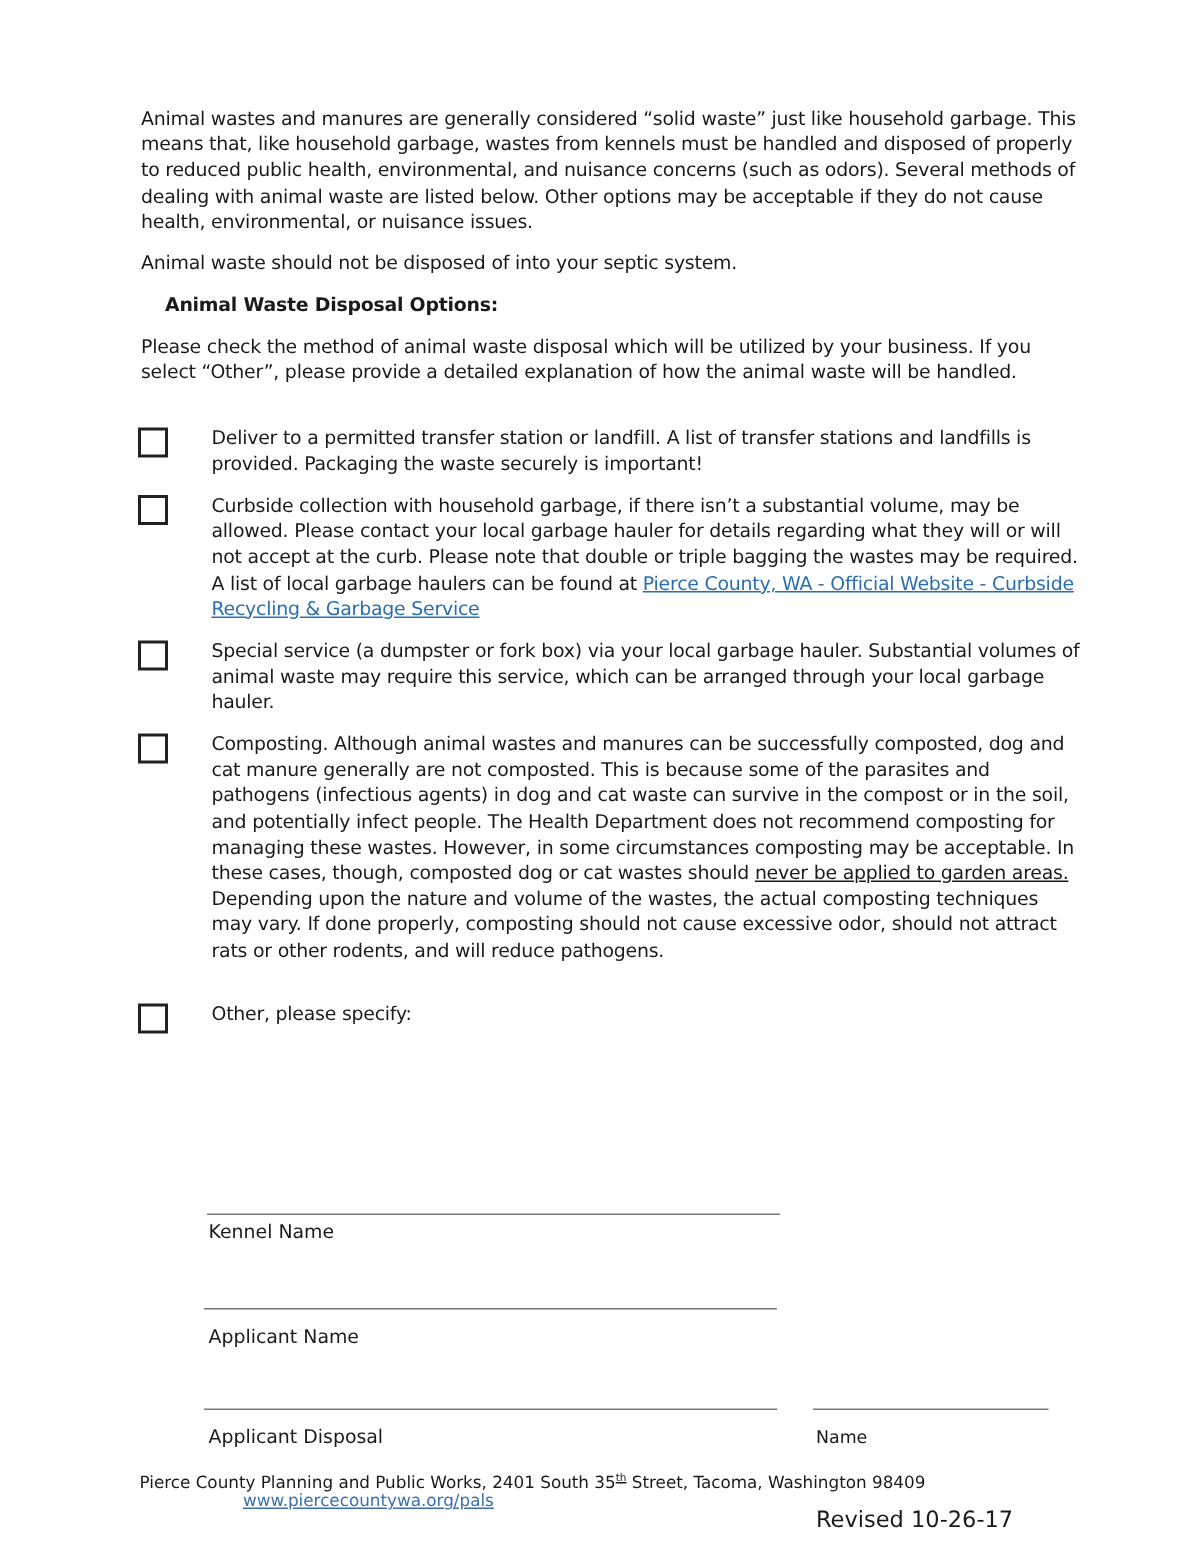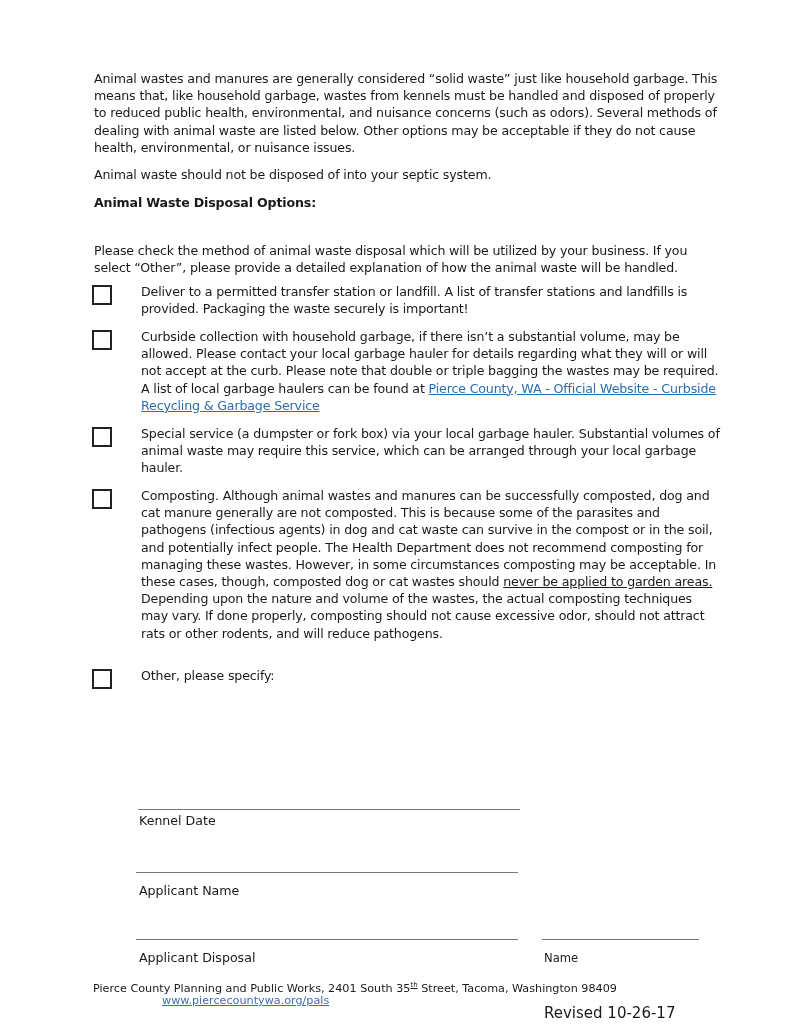--- a/index.html
+++ b/index.html
@@ -22,22 +22,22 @@
     .siglabel { position: absolute; font-size: 12.6px; }
     .footer { position: absolute; font-size: 11.2px; line-height: 14px; }
     .footer sup { font-size: 7px; text-decoration: underline; }
     .footer a { color: #3a6fb0; text-decoration: underline; text-align: center; }
   </style>
 </head>
 <body style="color: rgb(26, 26, 26);">
 
 <p class="para" style="top:70px;">Animal wastes and manures are generally considered “solid waste” just like household garbage.  This means that, like household garbage, wastes from kennels must be handled and disposed of properly to reduced public health, environmental, and nuisance concerns (such as odors).  Several methods of dealing with animal waste are listed below.  Other options may be acceptable if they do not cause health, environmental, or nuisance issues.</p>
 <p class="para" style="top:166px;">Animal waste should not be disposed of into your septic system.</p>
-<p class="para heading" style="top:194px;">Animal Waste Disposal Options:</p>
-<p class="para" style="top:222px;margin-top:20px;">Please check the method of animal waste disposal which will be utilized by your business.  If you select “Other”, please provide a detailed explanation of how the animal waste will be handled.</p>
+<p class="para heading" style="top:194px;margin-left:16px;">Animal Waste Disposal Options:</p>
+<p class="para" style="top:222px;">Please check the method of animal waste disposal which will be utilized by your business.  If you select “Other”, please provide a detailed explanation of how the animal waste will be handled.</p>
 
 <div class="option" style="top:283px;">
   <div class="checkbox"></div>
   <p class="option-text">Deliver to a permitted transfer station or landfill.  A list of transfer stations and landfills is provided.  Packaging the waste securely is important!</p>
 </div>
 
 <div class="option" style="top:328px;">
   <div class="checkbox"></div>
   <p class="option-text"><span>Curbside collection with household garbage, if there isn’t a substantial volume, may be allowed.  Please contact your local garbage hauler for details regarding what they will or will not accept at the curb.  Please note that double or triple bagging the wastes may be required.  A list of local garbage haulers can be found at </span><a class="link" href="#" style="color: rgb(42, 110, 176);">Pierce County, WA - Official Website - Curbside Recycling &amp; Garbage Service</a></p>
 </div>
@@ -51,21 +51,21 @@
   <div class="checkbox"></div>
   <p class="option-text"><span>Composting.  Although animal wastes and manures can be successfully composted, dog and cat manure generally are not composted.  This is because some of the parasites and pathogens (infectious agents) in dog and cat waste can survive in the compost or in the soil, and potentially infect people.  The Health Department does not recommend composting for managing these wastes.  However, in some circumstances composting may be acceptable.  In these cases, though, composted dog or cat wastes should </span><span class="u">never be applied to garden areas.</span><span>  Depending upon the nature and volume of the wastes, the actual composting techniques may vary.  If done properly, composting should not cause excessive odor, should not attract rats or other rodents, and will reduce pathogens.</span></p>
 </div>
 
 <div class="option" style="top:667px;">
   <div class="checkbox"></div>
   <p class="option-text">Other, please specify:</p>
 </div>
 
 <div class="sigline" style="left:138px; top:809px; width:382px;"></div>
-<div class="siglabel" style="left:139px; top:812px;">Kennel Date</div>
+<div class="siglabel" style="left:139px; top:812px;">Kennel Name</div>
 
 <div class="sigline" style="left:136px; top:872px; width:382px;"></div>
 <div class="siglabel" style="left:139px; top:882px;">Applicant Name</div>
 
 <div class="sigline" style="left:136px; top:939px; width:382px;"></div>
 <div class="siglabel" style="left:139px; top:949px;">Applicant Disposal</div>
 
 <div class="sigline" style="left:542px; top:939px; width:157px;"></div>
 <div class="siglabel" style="left:544px; top:950px; font-size:11.6px;">Name</div>
 

